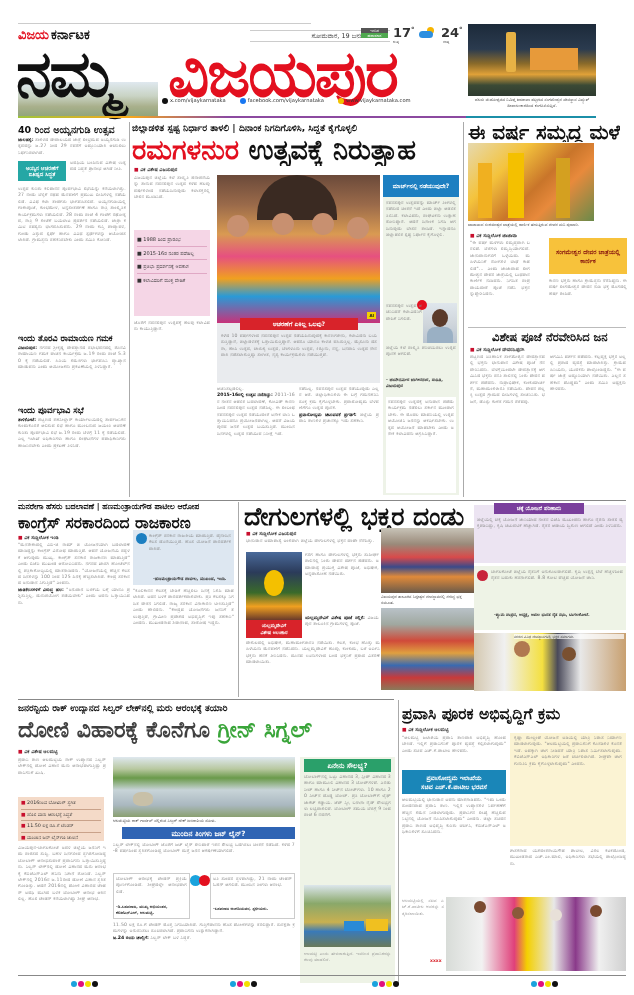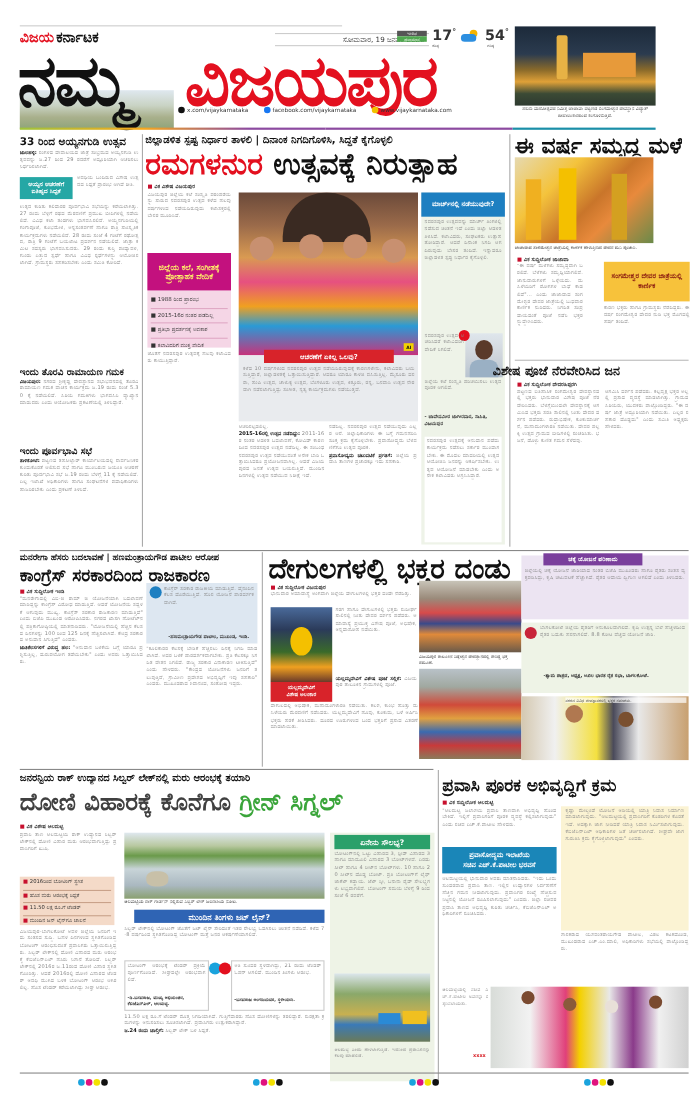--- a/index.html
+++ b/index.html
@@ -47,31 +47,31 @@
   <div class="abs" style="left:0;top:1px;width:27px;font-size:4px;text-align:center;line-height:5px">
     <div style="background:#555;color:#fff">ಇಂದಿನ</div>
     <div style="background:#4fa84f;color:#fff">ಹವಾಮಾನ</div>
   </div>
   <div class="abs" style="left:32px;top:-2px;font-size:13px;font-weight:bold;color:#333"><span>17</span><sup style="font-size:7px">°</sup></div>
   <div class="abs" style="left:32px;top:13px;font-size:3.5px;color:#333">ಕನಿಷ್ಠ</div>
   <div class="abs" style="left:58px;top:1px;width:16px;height:11px">
     <div style="position:absolute;left:8px;top:-1px;width:7px;height:7px;border-radius:50%;background:#f7b500"></div>
     <div style="position:absolute;left:0;top:3px;width:14px;height:7px;border-radius:5px;background:#2d8fe0"></div>
   </div>
-  <div class="abs" style="left:80px;top:-2px;font-size:13px;font-weight:bold;color:#333"><span>54</span><sup style="font-size:7px">°</sup></div>
+  <div class="abs" style="left:80px;top:-2px;font-size:13px;font-weight:bold;color:#333"><span>24</span><sup style="font-size:7px">°</sup></div>
   <div class="abs" style="left:82px;top:13px;font-size:3.5px;color:#333">ಗರಿಷ್ಠ</div>
 </div>
 
 <div class="photo" style="left:468px;top:24px;width:128px;height:72px;background:linear-gradient(180deg,#1c2a3a 0%,#2b3b4f 35%,#8a6a2a 55%,#e0a138 70%,#3b4a35 85%,#2e3a30 100%)">
   <div style="position:absolute;left:38px;top:8px;width:10px;height:40px;background:#e7b245;border-radius:2px"></div>
   <div style="position:absolute;left:62px;top:24px;width:48px;height:22px;background:#e79a3a"></div>
 </div>
 <div class="abs caption" style="left:468px;top:97px;width:128px;text-align:center;font-size:4.3px">ಹಲಸು ಮಹೋತ್ಸವದ ನಿಮಿತ್ತ ಜಾಜಾವಾ ಪಟ್ಟಣದ ಸಂಗಮೇಶ್ವರ ದೇವಸ್ಥಾನ ವಿದ್ಯುತ್ ದೀಪಾಲಂಕಾರದಿಂದ ಕಂಗೊಳಿಸುತ್ತಿದೆ.</div>
 
-<div class="abs hl" style="left:18px;top:124px;font-size:9.5px">33 ರಿಂದ ಅಯ್ಯನಗುಡಿ ಉತ್ಸವ</div>
+<div class="abs hl" style="left:18px;top:124px;font-size:9.5px">40 ರಿಂದ ಅಯ್ಯನಗುಡಿ ಉತ್ಸವ</div>
 <div class="abs txt" style="left:18px;top:137px;width:108px;height:24px"><b style="color:#111">ಜಾಲಹಳ್ಳಿ:</b> <span class="fill">ಸಂಗಳದ ದೇವಾಲಯದ ಜಾತ್ರೆ ಸಂಭ್ರಮದ ಅಯ್ಯನಗುಡಿ ಉತ್ಸವವನ್ನು ಜ.27 ರಿಂದ 29 ರವರೆಗೆ ಅದ್ಧೂರಿಯಾಗಿ ಆಚರಿಸಲು ನಿರ್ಧರಿಸಲಾಗಿದೆ.</span></div>
 <div class="abs boxhead" style="left:18px;top:161px;width:48px;height:20px;background:#25a7a5;font-size:5.5px;line-height:6.5px;flex-direction:column">
   <span>ಅಯ್ಯನ ಆಚರಣೆಗೆ</span>
     <span>ಐತಿಹ್ಯದ ಸಿದ್ಧತೆ</span>
 </div>
 <div class="abs txt fill" style="left:70px;top:160px;width:56px;height:26px">ಅವಧಿಯ ಬಂದಿರುವ ವಿಶೇಷ ಉತ್ಸವದ ಸಿದ್ಧತೆ ಪ್ರಾರಂಭ ಆಗಿದೆ ರೀತಿ.</div>
 <div class="abs txt fill" style="left:18px;top:186px;width:108px;height:130px">ಉತ್ಸವ ಕುರಿತು ಕಲಿದಾರರ ಪೂರ್ವಭಾವಿ ಸಭೆಯನ್ನು ಕರೆಯಲಾಗಿತ್ತು. 27 ರಂದು ಬೆಳ್ಳಿಗೆ ರಥದ ಮೆರವಣಿಗೆ ಪ್ರಮುಖ ಬೀದಿಗಳಲ್ಲಿ ನಡೆಯಲಿದೆ. ವಿವಿಧ ಕಲಾ ತಂಡಗಳು ಭಾಗವಹಿಸಲಿವೆ. ಅಯ್ಯನಗುಡಿಯಲ್ಲಿ ಗಂಗಾಪೂಜೆ, ಕುಂಭಮೇಳ, ಅನ್ನಸಂತರ್ಪಣೆ ಹಾಗೂ ರಾತ್ರಿ ಸಾಂಸ್ಕೃತಿಕ ಕಾರ್ಯಕ್ರಮಗಳು ನಡೆಯಲಿವೆ. 28 ರಂದು ಸಂಜೆ 4 ಗಂಟೆಗೆ ರಥೋತ್ಸವ, ರಾತ್ರಿ 9 ಗಂಟೆಗೆ ಬಯಲಾಟ ಪ್ರದರ್ಶನ ನಡೆಯಲಿದೆ. ಜಾತ್ರಾ ಕಮಿಟಿ ಸದಸ್ಯರು ಭಾಗವಹಿಸುವರು. 29 ರಂದು ಕುಸ್ತಿ ಪಂದ್ಯಾವಳಿ, ಗುಂಡು ಎತ್ತುವ ಸ್ಪರ್ಧೆ ಹಾಗೂ ವಿವಿಧ ಸ್ಪರ್ಧೆಗಳನ್ನು ಆಯೋಜಿಸಲಾಗಿದೆ. ಗ್ರಾಮಸ್ಥರು ಸಹಕರಿಸಬೇಕು ಎಂದು ಸಮಿತಿ ಕೋರಿದೆ.</div>
 
 <div class="abs hl" style="left:18px;top:333px;font-size:8.3px">ಇಂದು ತೊರವಿ ರಾಮಾಯಣ ಗಮಕ</div>
 <div class="abs txt" style="left:18px;top:345px;width:108px;height:56px"><b style="color:#111">ವಿಜಯಪುರ:</b> <span class="fill">ನಗರದ ಶ್ರೀಕೃಷ್ಣ ದೇವಸ್ಥಾನದ ಸಭಾಭವನದಲ್ಲಿ ತೊರವಿ ರಾಮಾಯಣ ಗಮಕ ವಾಚನ ಕಾರ್ಯಕ್ರಮ ಜ.19 ರಂದು ಸಂಜೆ 5.30 ಕ್ಕೆ ನಡೆಯಲಿದೆ. ಹಿರಿಯ ಗಮಕಿಗಳು ಭಾಗವಹಿಸಿ ವ್ಯಾಖ್ಯಾನ ಮಾಡುವರು ಎಂದು ಆಯೋಜಕರು ಪ್ರಕಟಣೆಯಲ್ಲಿ ತಿಳಿಸಿದ್ದಾರೆ.</span></div>
@@ -82,21 +82,20 @@
 <div class="vr" style="left:129px;top:122px;height:375px"></div>
 
 <div class="abs kicker" style="left:132px;top:122px;width:328px;font-size:9.2px;text-align:left">ಜಿಲ್ಲಾಡಳಿತ ಸ್ಪಷ್ಟ ನಿರ್ಧಾರ ತಾಳಲಿ | ದಿನಾಂಕ ನಿಗದಿಗೊಳಿಸಿ, ಸಿದ್ಧತೆ ಕೈಗೊಳ್ಳಲಿ</div>
 <div class="abs hl" style="left:132px;top:134px;font-size:27px;line-height:32px;width:330px">
   <span style="color:#e3101f">ರಮಗಳನುರ</span> <span style="color:#111">ಉತ್ಸವಕ್ಕೆ ನಿರುತ್ಸಾಹ</span>
 </div>
 <div class="abs byline" style="left:134px;top:167px">ವಿಕ ವಿಶೇಷ ವಿಜಯಪುರ</div>
 <div class="abs txt fill" style="left:134px;top:175px;width:76px;height:50px">ವಿಜಯಪುರ ಜಿಲ್ಲೆಯ ಕಲೆ ಸಂಸ್ಕೃತಿ ಪರಂಪರೆಯನ್ನು ಸಾರುವ ನವರಸಪುರ ಉತ್ಸವ ಕಳೆದ ಹಲವು ವರ್ಷಗಳಿಂದ ನಡೆಯದಿರುವುದು ಕಲಾಸಕ್ತರಲ್ಲಿ ಬೇಸರ ಮೂಡಿಸಿದೆ.</div>
 
 <div class="abs" style="left:134px;top:230px;width:76px;height:86px;background:#f5d6e6">
-  <div class="boxhead" style="background:#c3117e;height:34px;font-size:7.2px;line-height:9px;padding:0 4px;color:#ffec6a">ಜಿಲ್ಲೆಯ ಕಲೆ, ಸಂಗೀತಕ್ಕೆ ಪ್ರೋತ್ಸಾಹಕ ವೇದಿಕೆ</div>
   <div style="padding:3px 3px;font-size:5px;line-height:12.5px;color:#333">
     <div style="border-bottom:1px solid #e0a9c5">■ <span>1988 ರಿಂದ ಪ್ರಾರಂಭ</span></div>
     <div style="border-bottom:1px solid #e0a9c5">■ <span>2015-16ರ ನಂತರ ಪಡೆದಿಲ್ಲ</span></div>
     <div style="border-bottom:1px solid #e0a9c5">■ <span>ಪ್ರತಿಭಾ ಪ್ರದರ್ಶನಕ್ಕೆ ಅವಕಾಶ</span></div>
     <div>■ <span>ಕಲಾವಿದರಿಗೆ ಮುಕ್ತ ವೇದಿಕೆ</span></div>
   </div>
 </div>
 <div class="abs txt fill" style="left:134px;top:320px;width:76px;height:20px">ಜೊತೆಗೆ ನವರಸಪುರ ಉತ್ಸವಕ್ಕೆ ಹಲವು ಕಲಾವಿದರು ಕಾಯುತ್ತಿದ್ದಾರೆ.</div>
 
 <div class="photo" style="left:217px;top:175px;width:163px;height:148px;background:linear-gradient(180deg,#6b4a3a 0%,#9a6a4a 20%,#d99a52 40%,#e65080 55%,#f0a020 70%,#2a9ad6 82%,#c8327a 100%)">
@@ -135,21 +134,21 @@
   <div style="position:absolute;left:10px;top:20px;width:14px;height:55px;background:#f0b020"></div>
   <div style="position:absolute;left:40px;top:10px;width:16px;height:65px;background:#f4c000"></div>
   <div style="position:absolute;left:88px;top:15px;width:14px;height:60px;background:#d4a020"></div>
 </div>
 <div class="abs caption" style="left:468px;top:222px;width:126px;font-size:4.2px">ಜಾಜಾವಾದ ಸಂಗಮೇಶ್ವರ ಜಾತ್ರೆಯಲ್ಲಿ ಕಾರ್ಣಿಕ ಹೇಳುತ್ತಿರುವ ದೇವರ ಮನಿ ಪೂಜಾರಿ.</div>
 <div class="abs byline" style="left:470px;top:233px">ವಿಕ ಸುದ್ದಿಲೋಕ ಜಾಜಾವಾ</div>
 <div class="abs txt fill" style="left:470px;top:240px;width:60px;height:80px">"ಈ ವರ್ಷ ಮಳೆಗಳು ಸಮೃದ್ಧವಾಗಿ ಬರಲಿದೆ. ಬೆಳೆಗಳು ಸಮೃದ್ಧಿಯಾಗಲಿವೆ. ಜಾನುವಾರುಗಳಿಗೆ ಒಳ್ಳೆಯದು. ಮಹಿಳೆಯರಿಗೆ ರೋಗಗಳ ಬಾಧೆ ಕಾಡಲಿದೆ"... ಎಂದು ಜಾಜಾವಾದ ಸಂಗಮೇಶ್ವರ ದೇವರ ಜಾತ್ರೆಯಲ್ಲಿ ಬುಧವಾರ ಕಾರ್ಣಿಕ ನುಡಿದರು. ನಿಗದಿತ ಸಂಪ್ರದಾಯದಂತೆ ಪೂಜೆ ನಡೆಸಿ ಭಕ್ತರನ್ನುದ್ದೇಶಿಸಿದರು.</div>
 <div class="abs boxhead" style="left:549px;top:238px;width:78px;height:36px;background:#f7c23b;color:#8a1a10;font-size:6.2px;line-height:9px;padding:0 4px;flex-wrap:wrap">ಸಂಗಮೇಶ್ವರ ದೇವರ ಜಾತ್ರೆಯಲ್ಲಿ ಕಾರ್ಣಿಕ</div>
 <div class="abs txt fill" style="left:549px;top:278px;width:78px;height:42px">ಕಾರಣ ಭಕ್ತರು ಹಾಗೂ ಗ್ರಾಮಸ್ಥರು ನೆರೆದಿದ್ದರು. ಈ ವರ್ಷ ಸಂಗಮೇಶ್ವರ ದೇವರ ನುಡಿ ಭಕ್ತ ಮೊಗದಲ್ಲಿ ಹರ್ಷ ತಂದಿದೆ.</div>
 <div class="rule" style="left:468px;top:327px;width:158px;background:#bbb"></div>
-<div class="abs hl" style="left:448px;top:329px;font-size:11.5px;line-height:16px">ವಿಶೇಷ ಪೂಜೆ ನೆರವೇರಿಸಿದ ಜನ</div>
+<div class="abs hl" style="left:492px;top:329px;font-size:11.5px;line-height:16px">ವಿಶೇಷ ಪೂಜೆ ನೆರವೇರಿಸಿದ ಜನ</div>
 <div class="abs byline" style="left:470px;top:347px">ವಿಕ ಸುದ್ದಿಲೋಕ ದೇವರಹಿಪ್ಪರಗಿ</div>
 <div class="abs txt fill" style="left:470px;top:354px;width:75px;height:140px">ಪಟ್ಟಣದ ಐತಿಹಾಸಿಕ ಸಂಗಮೇಶ್ವರ ದೇವಸ್ಥಾನದಲ್ಲಿ ಭಕ್ತರು ಭಾನುವಾರ ವಿಶೇಷ ಪೂಜೆ ನೆರವೇರಿಸಿದರು. ಬೆಳಗ್ಗೆಯಿಂದಲೇ ದೇವಸ್ಥಾನಕ್ಕೆ ಆಗಮಿಸಿದ ಭಕ್ತರು ಸರತಿ ಸಾಲಿನಲ್ಲಿ ನಿಂತು ದೇವರ ದರ್ಶನ ಪಡೆದರು. ರುದ್ರಾಭಿಷೇಕ, ಕುಂಕುಮಾರ್ಚನೆ, ಮಹಾಮಂಗಳಾರತಿ ನಡೆಯಿತು. ದೇವರ ಪಲ್ಲಕ್ಕಿ ಉತ್ಸವ ಗ್ರಾಮದ ಬೀದಿಗಳಲ್ಲಿ ಸಂಚರಿಸಿತು. ಭಜನೆ, ಡೊಳ್ಳು ಕುಣಿತ ಗಮನ ಸೆಳೆದವು.</div>
 <div class="abs txt fill" style="left:550px;top:354px;width:76px;height:140px">ಆಗಮಿಸಿ ದರ್ಶನ ಪಡೆದರು. ಕಲ್ಪವೃಕ್ಷ ಭಕ್ತರ ಅಲ್ಲಲ್ಲಿ ಪ್ರಸಾದ ವ್ಯವಸ್ಥೆ ಮಾಡಲಾಗಿತ್ತು. ಗ್ರಾಮದ ಹಿರಿಯರು, ಯುವಕರು ಪಾಲ್ಗೊಂಡಿದ್ದರು. "ಈ ವರ್ಷ ಜಾತ್ರೆ ಅದ್ದೂರಿಯಾಗಿ ನಡೆಯಿತು. ಎಲ್ಲರ ಸಹಕಾರ ದೊಡ್ಡದು" ಎಂದು ಸಮಿತಿ ಅಧ್ಯಕ್ಷರು ಹೇಳಿದರು.</div>
 
 <div class="rule" style="left:18px;top:500px;width:608px;background:#888"></div>
 <div class="abs kicker" style="left:18px;top:502px;width:226px;font-size:7.8px;text-align:left">ಮನರೇಗಾ ಹೆಸರು ಬದಲಾವಣೆ | ಹಣಮಂತ್ರಾಯಗೌಡ ಪಾಟೀಲ ಆರೋಪ</div>
 <div class="abs hl" style="left:18px;top:512px;font-size:15.5px;line-height:22px">ಕಾಂಗ್ರೆಸ್ ಸರಕಾರದಿಂದ ರಾಜಕಾರಣ</div>
 <div class="abs byline" style="left:18px;top:535px">ವಿಕ ಸುದ್ದಿಲೋಕ ಇಂಡಿ</div>
 <div class="abs txt" style="left:18px;top:542px;width:112px;height:150px"><span class="fill">"ಮನರೇಗಾದಲ್ಲಿ ವಿಬಿ-ಜಿ ರಾಮ್ ಜಿ ಯೋಜನೆಯಾಗಿ ಬದಲಾವಣೆ ಮಾಡಿದ್ದನ್ನು ಕಾಂಗ್ರೆಸ್ ವಿರೋಧ ಮಾಡುತ್ತಿದೆ. ಆದರೆ ಯೋಜನೆಯ ಸದ್ಬಳಕೆ ಆಗುವುದು ಮುಖ್ಯ. ಕಾಂಗ್ರೆಸ್ ಸರಕಾರ ರಾಜಕಾರಣ ಮಾಡುತ್ತಿದೆ" ಎಂದು ಬಿಜೆಪಿ ಮುಖಂಡ ಆರೋಪಿಸಿದರು. ನಗರದ ಖಾಸಗಿ ಹೋಟೆಲ್‌ನಲ್ಲಿ ಪತ್ರಿಕಾಗೋಷ್ಠಿಯಲ್ಲಿ ಮಾತನಾಡಿದರು. "ಯೋಜನೆಯಲ್ಲಿ ಹೆಚ್ಚಿನ ಕೆಲಸದ ದಿನಗಳನ್ನು 100 ರಿಂದ 125 ದಿನಕ್ಕೆ ಹೆಚ್ಚಿಸಲಾಗಿದೆ. ಕೇಂದ್ರ ಸರಕಾರದ ಅನುದಾನ ಸಿಗುತ್ತಿದೆ" ಎಂದರು.</span><br><b style="color:#111">ಜಾತಿಕೆಲಸಗಳಿಗೆ ವಿರುದ್ಧ ಹಲ:</b> <span class="fill">"ಅನುದಾನ ಬಳಕೆಯ ಬಗ್ಗೆ ಯಾರೂ ಪ್ರಶ್ನಿಸುತ್ತಿಲ್ಲ, ದುರುಪಯೋಗ ತಡೆಯಬೇಕು" ಎಂದು ಅವರು ಒತ್ತಾಯಿಸಿದರು.</span></div>
 <div class="abs" style="left:133px;top:530px;width:101px;height:55px;background:#dde7f1">

